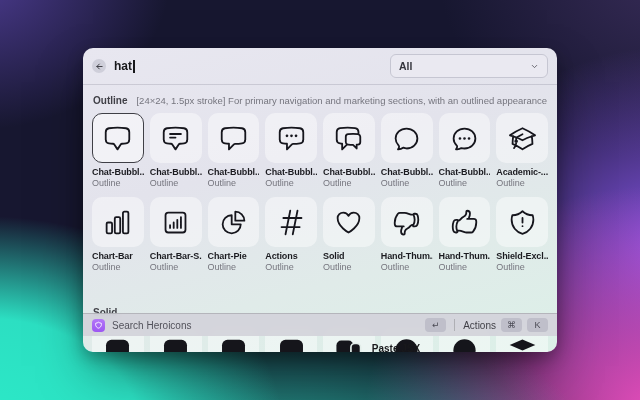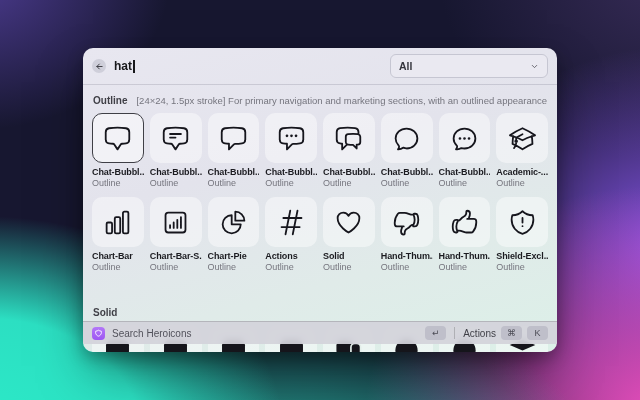--- a/index.html
+++ b/index.html
@@ -30,21 +30,21 @@
   .sec.second{margin-top:26px;gap:6px;}
   .sec-t{font-size:10px;font-weight:700;color:#3f3f46;}
   .sec-d{font-size:9.5px;color:#75757e;margin-left:9px;white-space:nowrap;overflow:hidden;}
   .grid{display:grid;grid-template-columns:repeat(8,1fr);column-gap:6px;}
   .cell{margin-bottom:9px;min-width:0;cursor:pointer;}
   .tile{height:50px;border-radius:10px;background:rgba(255,255,255,.44);display:flex;align-items:center;justify-content:center;box-sizing:border-box;}
   .tile.sel{border:1.5px solid #3f3f46;background:rgba(255,255,255,.5);}
   .tile svg{width:29px;height:29px;display:block;}
   .nm{margin-top:4px;font-size:9px;font-weight:600;color:#1b1b20;white-space:nowrap;overflow:hidden;letter-spacing:-.1px;}
   .sb{margin-top:1px;font-size:9px;color:#75757e;}
-  .ftr{position:absolute;left:0;right:0;bottom:8px;height:22px;background:rgba(210,210,218,.92);border-top:1px solid rgba(0,0,0,.15);display:flex;align-items:center;padding:0 9px;backdrop-filter:blur(3px);}
+  .ftr{position:absolute;left:0;right:0;bottom:16px;height:22px;background:rgba(210,210,218,.92);border-top:1px solid rgba(0,0,0,.15);display:flex;align-items:center;padding:0 9px;backdrop-filter:blur(3px);}
   .logo{width:13px;height:13px;border-radius:4px;background:linear-gradient(180deg,#b377f8,#9d56f2);display:flex;align-items:center;justify-content:center;flex:none;}
   .logo svg{width:9px;height:9px;}
   .brand{margin-left:7px;font-size:10px;color:#52525b;}
   .paste{font-size:10px;font-weight:700;color:#18181b;margin-top:47px;}
   .key{height:14px;min-width:15px;padding:0 3px;margin-left:5px;border-radius:4px;background:#bfbfca;color:#4b4b55;font-size:9px;display:flex;align-items:center;justify-content:center;cursor:pointer;}
   .vdiv{width:1px;height:12px;background:rgba(0,0,0,.18);margin:0 8px;}
   .actions{font-size:10px;color:#3f3f46;text-align:center;}
 </style>
 </head>
 <body>

